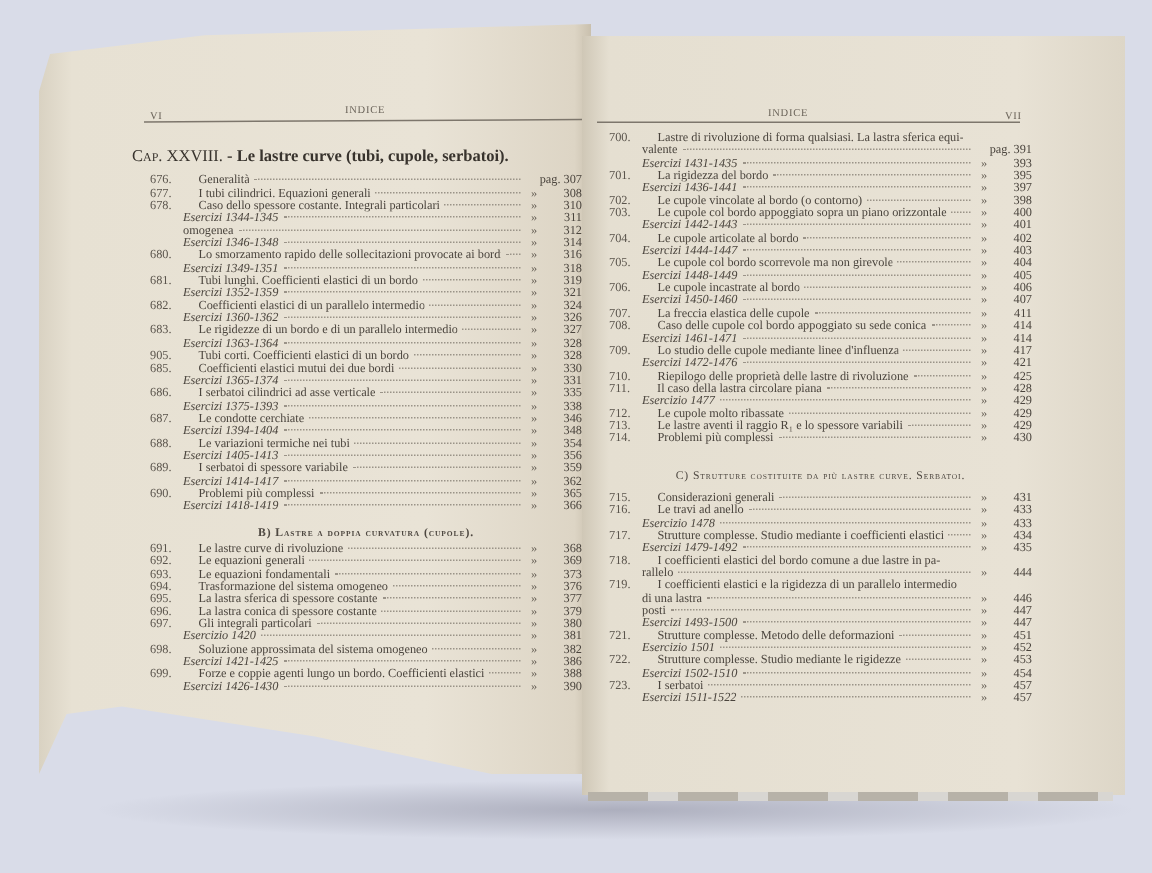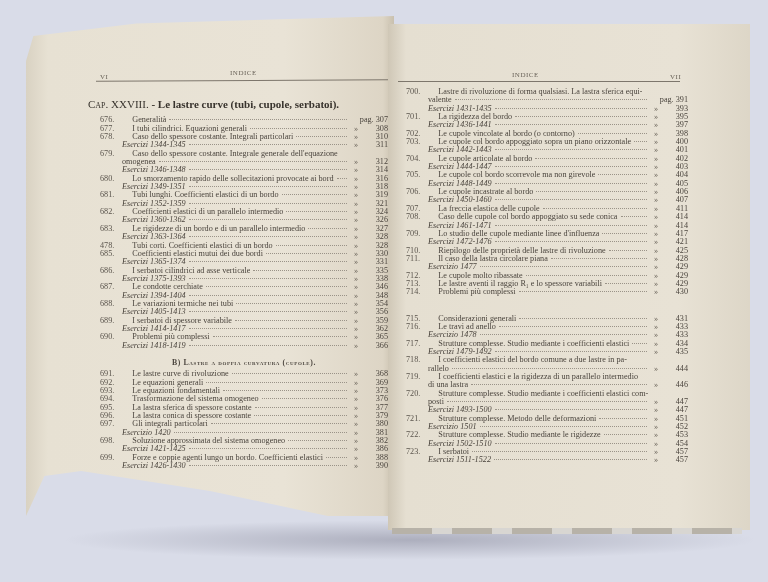--- a/index.html
+++ b/index.html
@@ -99,24 +99,20 @@
             <span class="leader"></span>
             <span class="mark">»</span>
             <span class="page-no">310</span>
           </div>
           <div class="row ex">
             <span class="title">Esercizi 1344-1345</span>
             <span class="leader"></span>
             <span class="mark">»</span>
             <span class="page-no">311</span>
           </div>
-          <div class="row">
-            <span class="num">679.</span>
-            <span class="title">Caso dello spessore costante. Integrale generale dell'equazione</span>
-          </div>
           <div class="row cont">
             <span class="title">omogenea</span>
             <span class="leader"></span>
             <span class="mark">»</span>
             <span class="page-no">312</span>
           </div>
           <div class="row ex">
             <span class="title">Esercizi 1346-1348</span>
             <span class="leader"></span>
             <span class="mark">»</span>
@@ -168,21 +164,21 @@
             <span class="mark">»</span>
             <span class="page-no">327</span>
           </div>
           <div class="row ex">
             <span class="title">Esercizi 1363-1364</span>
             <span class="leader"></span>
             <span class="mark">»</span>
             <span class="page-no">328</span>
           </div>
           <div class="row">
-            <span class="num">478.</span>
+            <span class="num">905.</span>
             <span class="title">Tubi corti. Coefficienti elastici di un bordo</span>
             <span class="leader"></span>
             <span class="mark">»</span>
             <span class="page-no">328</span>
           </div>
           <div class="row">
             <span class="num">685.</span>
             <span class="title">Coefficienti elastici mutui dei due bordi</span>
             <span class="leader"></span>
             <span class="mark">»</span>
@@ -511,20 +507,21 @@
         </div>
         <div class="row">
           <span class="num">714.</span>
           <span class="title">Problemi più complessi</span>
           <span class="leader"></span>
           <span class="mark">»</span>
           <span class="page-no">430</span>
         </div>
       </div>
     <div class="spacer" style="height:14px;"></div>
+    <div class="section-title">C) Strutture costituite da più lastre curve. Serbatoi.</div>
     <div class="spacer" style="height:4px;"></div>
     <div id="right-section-c">
         <div class="row">
           <span class="num">715.</span>
           <span class="title">Considerazioni generali</span>
           <span class="leader"></span>
           <span class="mark">»</span>
           <span class="page-no">431</span>
         </div>
         <div class="row">
@@ -565,24 +562,20 @@
         </div>
         <div class="row">
           <span class="num">719.</span>
           <span class="title">I coefficienti elastici e la rigidezza di un parallelo intermedio</span>
         </div>
         <div class="row cont">
           <span class="title">di una lastra</span>
           <span class="leader"></span>
           <span class="mark">»</span>
           <span class="page-no">446</span>
-        </div>
-        <div class="row">
-          <span class="num">720.</span>
-          <span class="title">Strutture complesse. Studio mediante i coefficienti elastici com-</span>
         </div>
         <div class="row cont">
           <span class="title">posti</span>
           <span class="leader"></span>
           <span class="mark">»</span>
           <span class="page-no">447</span>
         </div>
         <div class="row ex">
           <span class="title">Esercizi 1493-1500</span>
           <span class="leader"></span>

